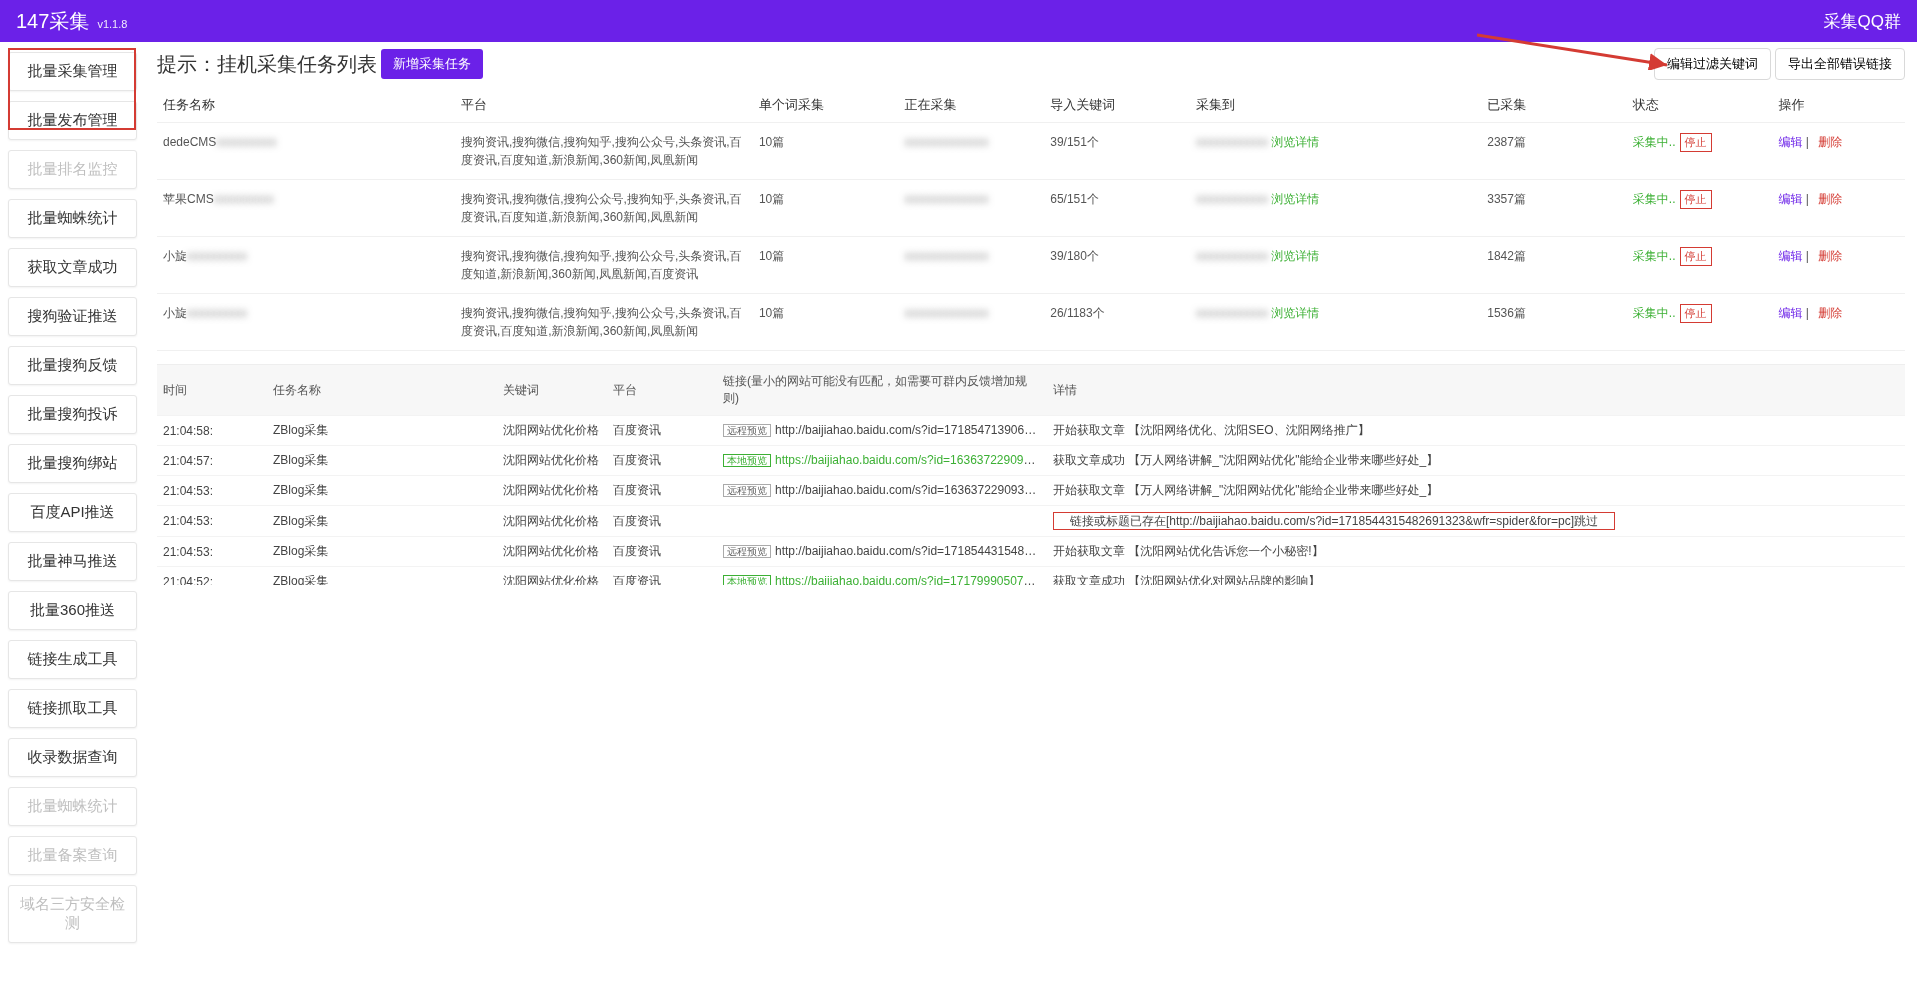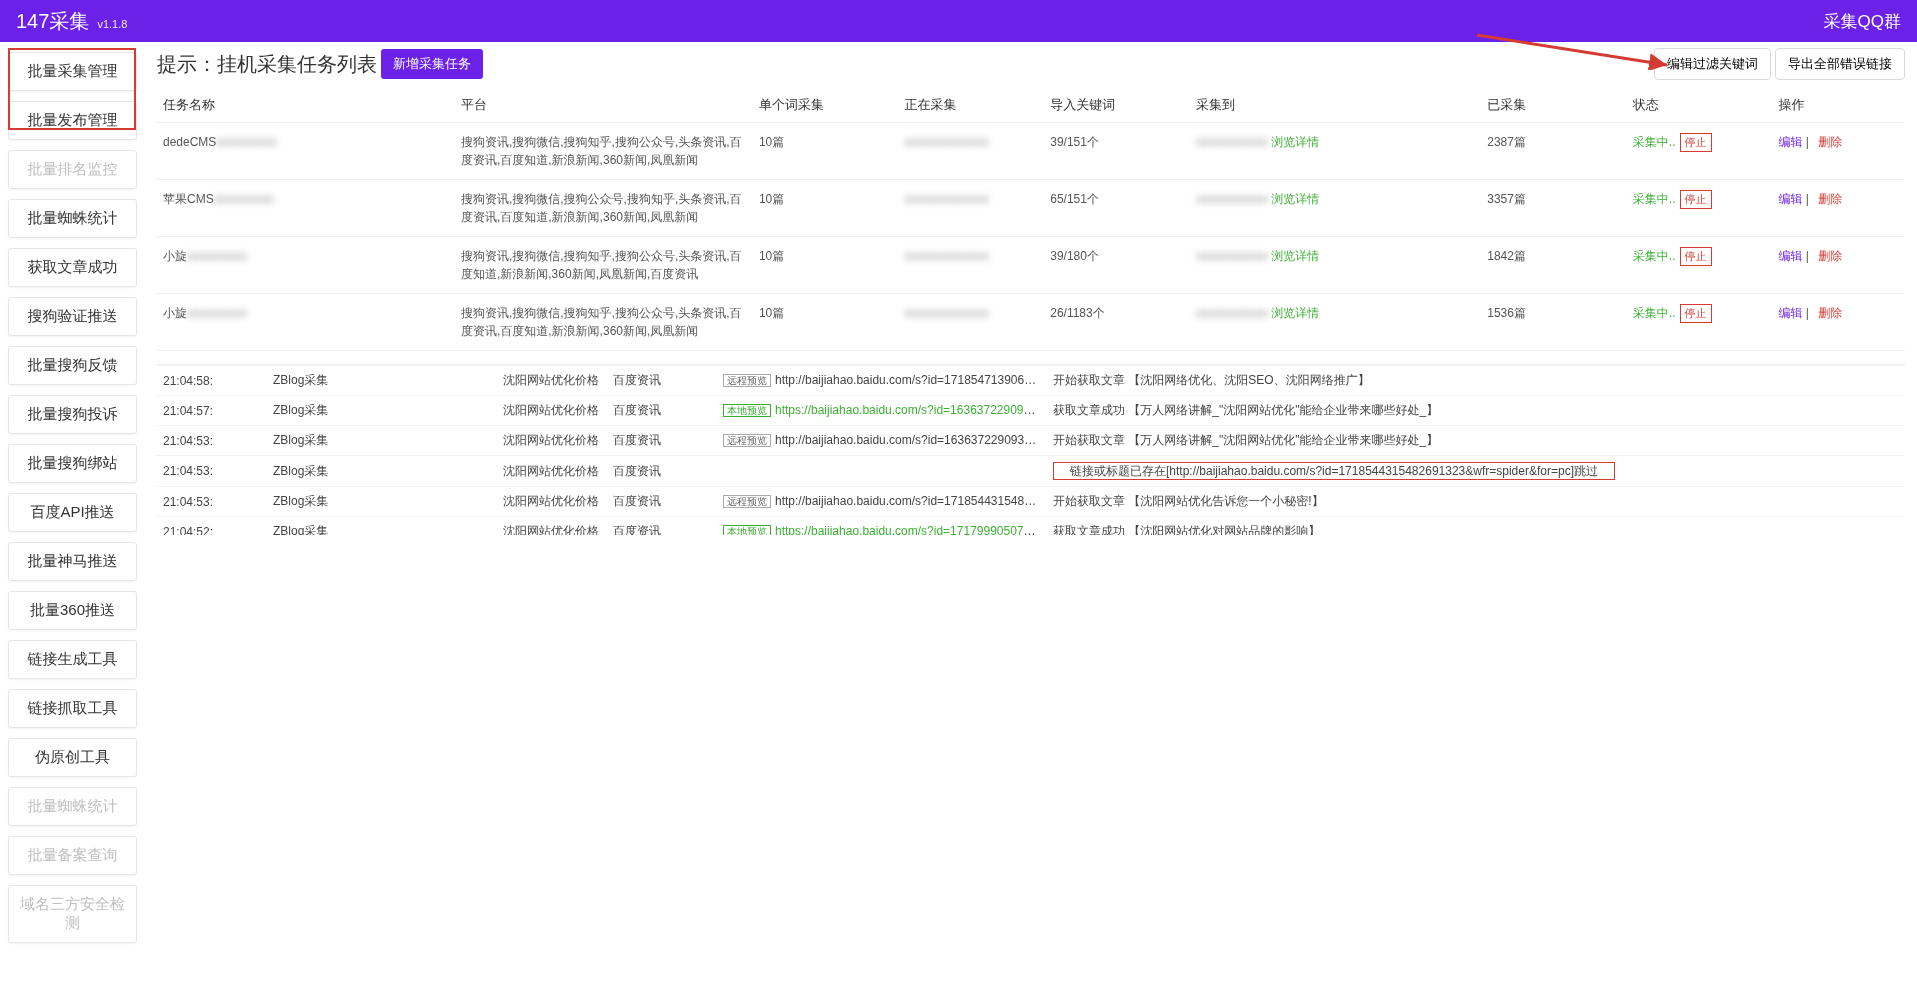--- a/index.html
+++ b/index.html
@@ -100,21 +100,21 @@
       <div class="side-item">获取文章成功</div>
       <div class="side-item">搜狗验证推送</div>
       <div class="side-item">批量搜狗反馈</div>
       <div class="side-item">批量搜狗投诉</div>
       <div class="side-item">批量搜狗绑站</div>
       <div class="side-item">百度API推送</div>
       <div class="side-item">批量神马推送</div>
       <div class="side-item">批量360推送</div>
       <div class="side-item">链接生成工具</div>
       <div class="side-item">链接抓取工具</div>
-      <div class="side-item">伪原创工具</div>
+      <div class="side-item">收录数据查询</div>
       <div class="side-item disabled">批量蜘蛛统计</div>
       <div class="side-item disabled">批量备案查询</div>
       <div class="side-item disabled">域名三方安全检测</div>
     </div>
 
   <div class="main">
     <div class="title-row">
       <span class="page-title">提示：挂机采集任务列表</span>
       <button class="btn-purple">新增采集任务</button>
       <span class="spacer"></span>
@@ -202,20 +202,40 @@
               <td> </td>
               <td>403篇</td>
               <td class="status-cell"></td>
               <td> | </td>
             </tr>
           </tbody>
       </table>
     </div>
 
     <div class="log-panel">
+      <table class="log-table">
+        <colgroup>
+            <col class="l-time">
+            <col class="l-task">
+            <col class="l-kw">
+            <col class="l-plat">
+            <col class="l-link">
+            <col class="l-detail">
+          </colgroup>
+        <thead>
+            <tr>
+          <th>时间</th>
+          <th>任务名称</th>
+          <th>关键词</th>
+          <th>平台</th>
+          <th>链接(量小的网站可能没有匹配，如需要可群内反馈增加规则)</th>
+          <th>详情</th>
+        </tr>
+          </thead>
+      </table>
       <div class="log-body-wrap">
         <table class="log-table">
           <colgroup>
               <col class="l-time">
               <col class="l-task">
               <col class="l-kw">
               <col class="l-plat">
               <col class="l-link">
               <col class="l-detail">
             </colgroup>

